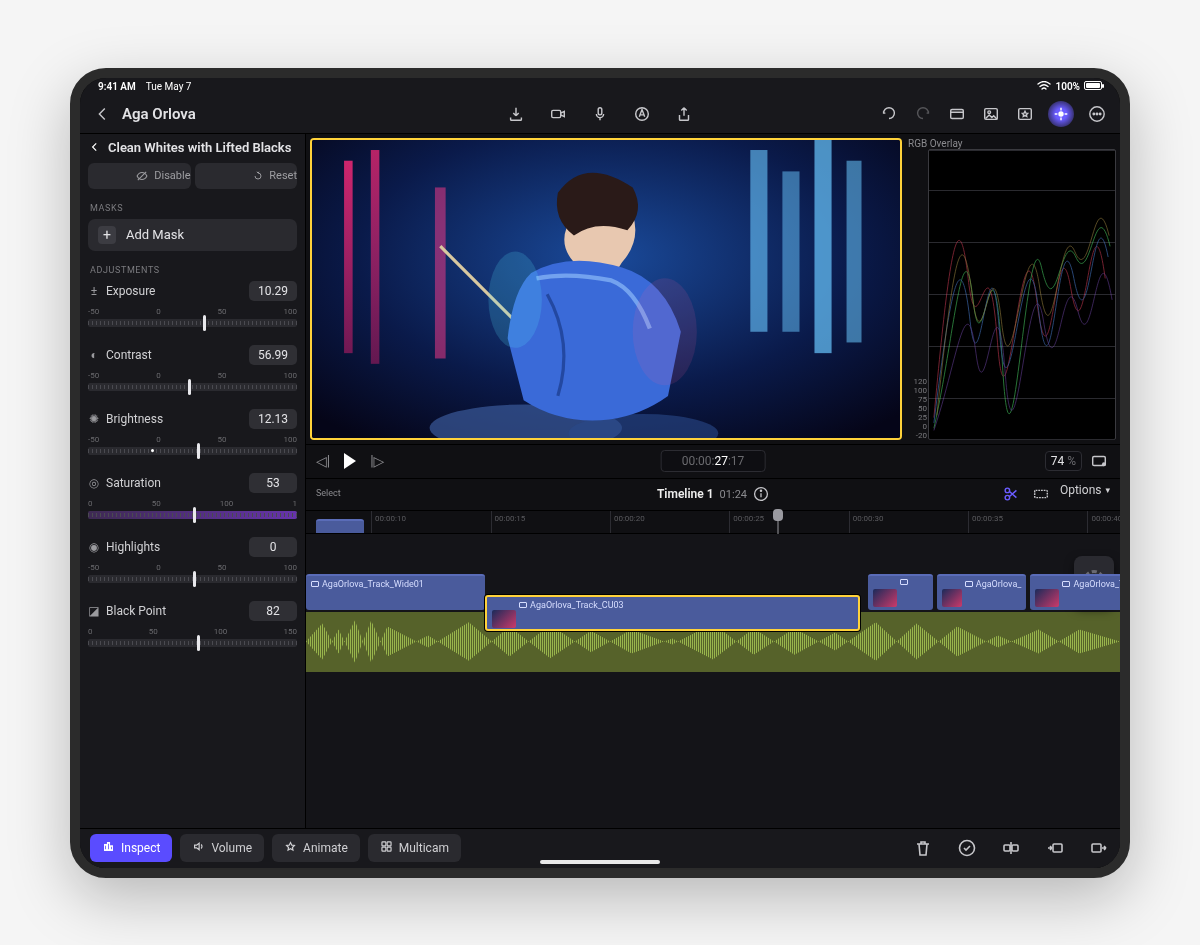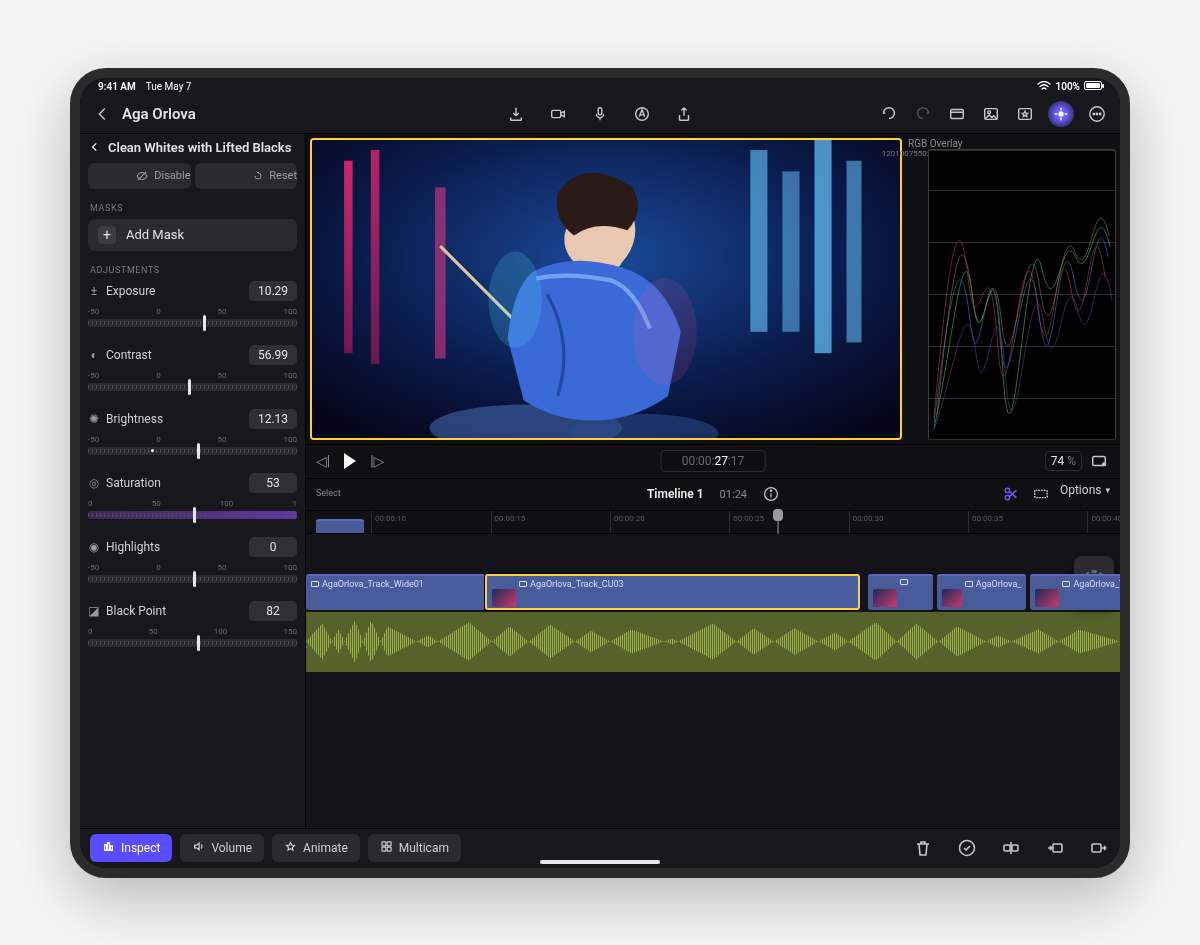--- a/index.html
+++ b/index.html
@@ -92,37 +92,37 @@
   .slider .handle{ position:absolute; top:8px; width:3px; height:16px; background:#e8e8ec; border-radius:2px;}
   .slider.purple .track::before{content:"";position:absolute;inset:0;background:linear-gradient(90deg,#4b2a6a,#8e3aff);border-radius:2px;opacity:0.6;}
   
   .center-area { flex:1; display:flex; flex-direction:column; background:#101013;}
   .viewer-row { display:flex; height:310px;}
   .viewer { flex:1; margin:4px; border-radius:4px; overflow:hidden; border:2px solid #ffd23a; display:flex; align-items:center; justify-content:center; background:#0a0a18;}
   .viewer-canvas { width:100%; height:100%; }
   .scope { width:210px; margin:4px 4px 4px 0; display:flex; flex-direction:column;}
   .scope .label{ font-size:10px;color:#8a8a8e; margin-bottom:0; padding-left:2px;}
   .scope .axis-wrap{ flex:1; display:flex;}
-  .scope .y-axis{ width:22px; display:flex; flex-direction:row; justify-content:center; font-size:8px; color:#7a7a7e; text-align:right; padding-right:1px;}
+  .scope .y-axis{ width:22px; display:flex; flex-direction:column; justify-content:flex-end; font-size:8px; color:#7a7a7e; text-align:right; padding-right:1px;}
   .scope .graph { flex:1; border:1px solid #3a3a3f; border-radius:2px; background:#000; position:relative;}
   .scope .graph .gline{position:absolute;left:0;right:0;height:1px;background:#2a2a2f;}
   
   .transport { height:34px; display:flex; align-items:center; padding:0 10px; gap:14px; font-size:12px; border-top:1px solid #000;}
   .transport .play{ width:0;height:0;border-left:12px solid #fff;border-top:8px solid transparent;border-bottom:8px solid transparent;cursor:pointer;}
   .transport .step{ color:#8a8a8e; font-size:14px; cursor:pointer;}
   .transport .tc { position:absolute; left:50%; transform:translateX(-50%); background:#0e0e12; border:1px solid #2c2c32; border-radius:4px; padding:3px 20px; font-variant-numeric:tabular-nums;}
   .transport .tc .hi{color:#fff;} .transport .tc .lo{color:#6a6a6e;}
   .transport .zoom{ margin-left:auto; display:flex; align-items:center; gap:6px;}
   .transport .zoom .pct{ background:#0e0e12;border:1px solid #2c2c32;border-radius:4px;padding:2px 5px;}
   
   .tl-header{ height:32px;display:flex;align-items:center;padding:0 10px;font-size:11px;color:#8a8a8e;border-top:1px solid #000; position:relative;}
   .tl-header .select{font-size:9px;}
   .tl-header .clip{display:flex;align-items:center;gap:4px;margin-top:0;}
   .tl-header .clip .sq{width:10px;height:10px;border:1.5px solid #ffd23a;border-radius:2px;}
-  .tl-header .center{ position:absolute;left:50%;transform:translateX(-50%);display:flex;align-items:center;gap:16px;}
+  .tl-header .center{ position:absolute;left:50%;transform:translateX(-50%);display:flex;align-items:center;gap:6px;}
   .tl-header .center strong{color:#eee;font-size:12px;font-weight:600;}
   .tl-header .right{ margin-left:auto;display:flex;align-items:flex-start;gap:8px;}
   .tl-header .right .split svg{stroke:#6a5cff;}
   .tl-header .options{color:#d0d0d3;font-size:12px;display:flex;align-items:center;gap:4px;cursor:pointer;}
   
   .ruler{ height:24px; border-top:1px solid #000; border-bottom:1px solid #000; position:relative; font-size:8px;color:#5a5a5e; }
   .ruler .mark{ position:absolute; top:0; height:100%; border-left:1px solid #2c2c32; padding-left:3px; padding-top:3px;}
   .ruler .playhead{ position:absolute; top:-2px; width:10px; height:12px; background:#9a9aa0; border-radius:4px; transform:translateX(-50%);}
   .ruler .playhead::after{content:"";position:absolute;top:12px;left:50%;transform:translateX(-50%);width:1px;height:200px;background:#9a9aa0;}
   
@@ -573,21 +573,21 @@
               <div class="dial">
                 <div class="dot"></div>
               </div>
             </div>
       <div class="clip" style="left: 0%; width: 22%;">
               <span style="display:flex;align-items:center;gap:3px;white-space:nowrap">
                 <span class="cam-icon"></span>
                 <span>AgaOrlova_Track_Wide01</span>
               </span>
             </div>
-            <div class="clip selected" style="left: 22%; width: 46%;">
+            <div class="clip selected" style="left: 22%; width: 46%; margin-top: 21px;">
               <div class="thumb"></div>
               <span style="display:flex;align-items:center;gap:3px;white-space:nowrap">
                 <span class="cam-icon"></span>
                 <span>AgaOrlova_Track_CU03</span>
               </span>
             </div>
             <div class="clip" style="left: 69%; width: 8%;">
               <div class="thumb"></div>
               <span style="display:flex;align-items:center;gap:3px;white-space:nowrap">
                 <span class="cam-icon"></span>

